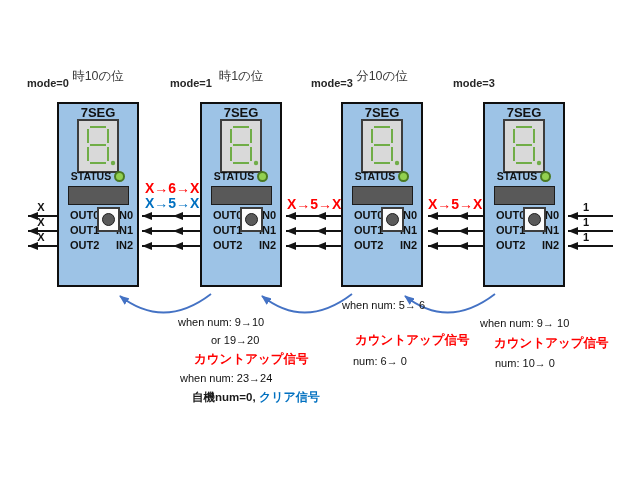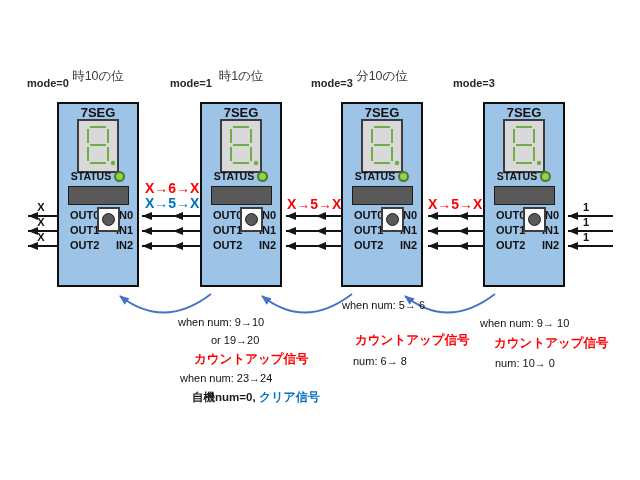--- a/index.html
+++ b/index.html
@@ -267,19 +267,19 @@
   <span class="linklbl red" style="left:428px;top:196px">X→5→X</span>
 
   <span class="note" style="left:178px;top:316px">when num: 9→10</span>
   <span class="note" style="left:211px;top:334px">or 19→20</span>
   <span class="note-red" style="left:194px;top:351px">カウントアップ信号</span>
   <span class="note" style="left:180px;top:372px">when num: 23→24</span>
   <span class="note-mixed" style="left:192px;top:389px"><span>自機num=0,</span><span class="blue"> クリア信号</span></span>
 
   <span class="note" style="left:342px;top:299px">when num: 5→ 6</span>
   <span class="note-red" style="left:355px;top:332px">カウントアップ信号</span>
-  <span class="note" style="left:353px;top:355px">num: 6→ 8</span>
+  <span class="note" style="left:353px;top:355px">num: 6→ 0</span>
 
   <span class="note" style="left:480px;top:317px">when num: 9→ 10</span>
   <span class="note-red" style="left:494px;top:335px">カウントアップ信号</span>
   <span class="note" style="left:495px;top:357px">num: 10→ 0</span>
 
 </div>
 
 </body></html>

